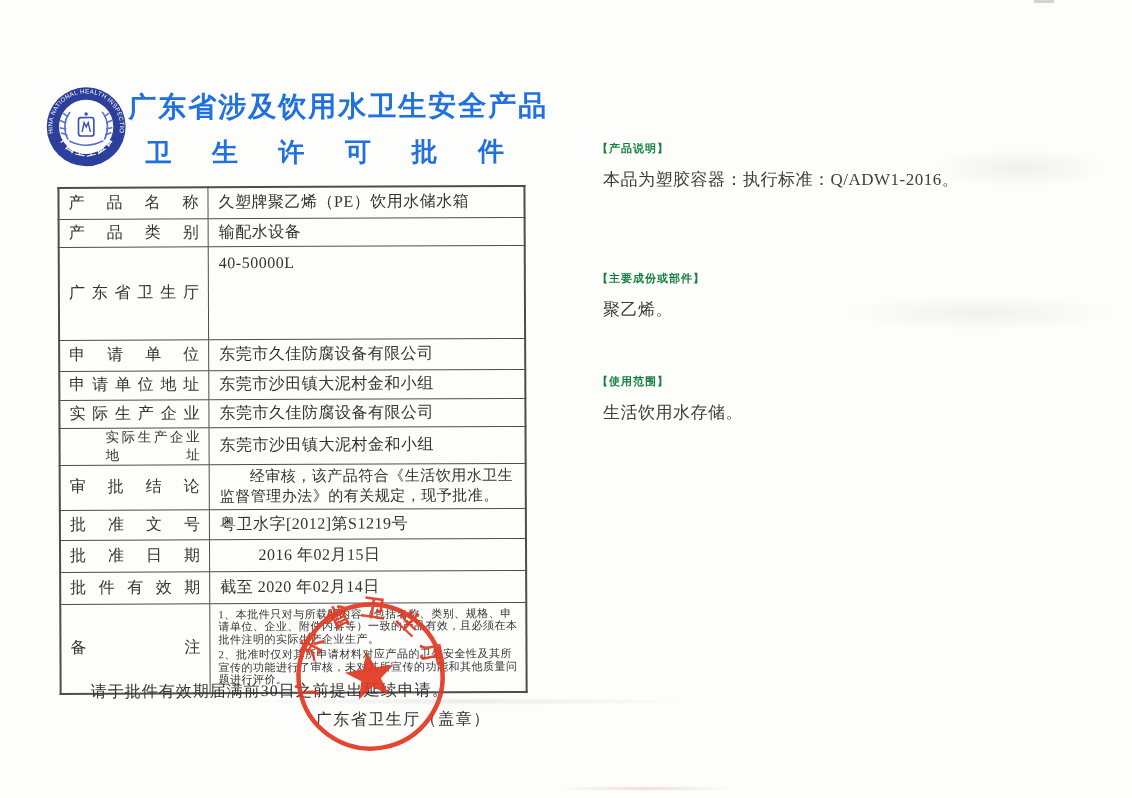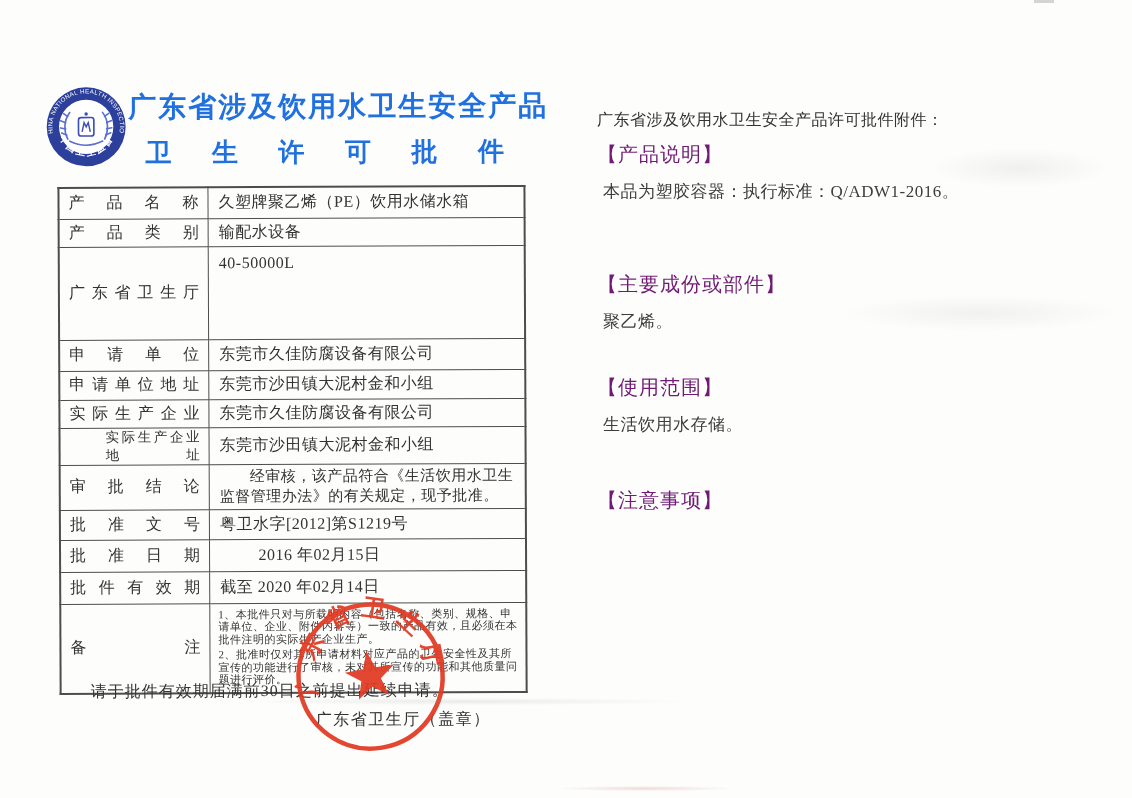--- a/index.html
+++ b/index.html
@@ -35,21 +35,21 @@
   tr.r10 td.val{text-indent:2.4em;}
   tr.r12 td.val{font-size:11px;line-height:1.14;padding:3px 8px;vertical-align:top;}
   tr.r12 td.val p{margin:1px 0 3px 0;}
   .note-line{position:absolute;left:48px;top:597px;font-size:16px;letter-spacing:1px;color:#333;}
   .sig-line{position:absolute;left:273px;top:626px;font-size:16px;letter-spacing:1.5px;color:#333;}
   .seal{position:absolute;left:243px;top:508px;width:170px;height:170px;opacity:.93;transform:rotate(-9deg);z-index:5;}
   
   .attach{position:absolute;left:597px;top:90px;width:510px;height:640px;}
   .attach .heading{position:absolute;left:0;top:20px;font-size:16px;font-weight:500;letter-spacing:0.5px;color:#333;}
   .sec{position:absolute;left:0;width:480px;}
-  .sec .sec-title{font-size:20px;font-weight:normal;color:#701a75;letter-spacing:1px;}
+  .sec .sec-title{font-size:11px;font-weight:bold;color:#15803d;letter-spacing:1px;}
   .sec .sec-body{margin-top:12px;font-size:17px;color:#3d3d3d;letter-spacing:0.5px;padding-left:6px;}
   .sec1{top:51px}.sec2{top:181px}.sec3{top:284px}.sec4{top:397px}
   
   .smudge{position:absolute;pointer-events:none;}
   .sm1{left:930px;top:148px;width:180px;height:40px;background:radial-gradient(ellipse at center,rgba(160,160,160,.14),rgba(160,160,160,0) 70%);}
   .sm2{left:840px;top:295px;width:280px;height:36px;background:radial-gradient(ellipse at center,rgba(160,160,160,.13),rgba(160,160,160,0) 70%);}
   .sm3{left:250px;top:698px;width:430px;height:7px;background:radial-gradient(ellipse at center,rgba(150,150,150,.18),rgba(150,150,150,0) 75%);}
   .sm4{left:560px;top:786px;width:170px;height:5px;background:radial-gradient(ellipse at center,rgba(190,120,110,.25),rgba(190,120,110,0) 75%);}
   .sm5{left:1034px;top:0;width:20px;height:3px;background:rgba(150,150,150,.4);}
 </style>
@@ -163,36 +163,34 @@
     </defs>
     <circle cx="85" cy="85" r="72" fill="none" stroke="#e23a22" stroke-width="4.5"></circle>
     <polygon points="85,59 91.1,76.6 109.7,77 94.9,88.2 100.3,106 85,95.4 69.7,106 75.1,88.2 60.3,77 78.9,76.6" fill="#e23a22"></polygon>
     <text fill="#e23a22" font-size="24" font-weight="bold" letter-spacing="10">
       <textPath href="#sealArc" startOffset="50%" text-anchor="middle">广东省卫生厅</textPath>
     </text>
   </svg>
 </div>
 
 <div class="attach">
-  <div class="heading">广东省涉及饮用水卫生安全产品许可批件附件：</div>
 
   <div class="sec sec1">
     <div class="sec-title">【产品说明】</div>
     <div class="sec-body">本品为塑胶容器：执行标准：Q/ADW1-2016。</div>
   </div>
   <div class="sec sec3">
     <div class="sec-title">【使用范围】</div>
     <div class="sec-body">生活饮用水存储。</div>
   </div>
   <div class="sec sec2">
     <div class="sec-title">【主要成份或部件】</div>
     <div class="sec-body">聚乙烯。</div>
   </div>
   <div class="sec sec4">
-    <div class="sec-title">【注意事项】</div>
   </div>
 </div>
 
 <div class="smudge sm1"></div>
 <div class="smudge sm2"></div>
 <div class="smudge sm3"></div>
 <div class="smudge sm4"></div>
 <div class="smudge sm5"></div>
 
 </body></html>

